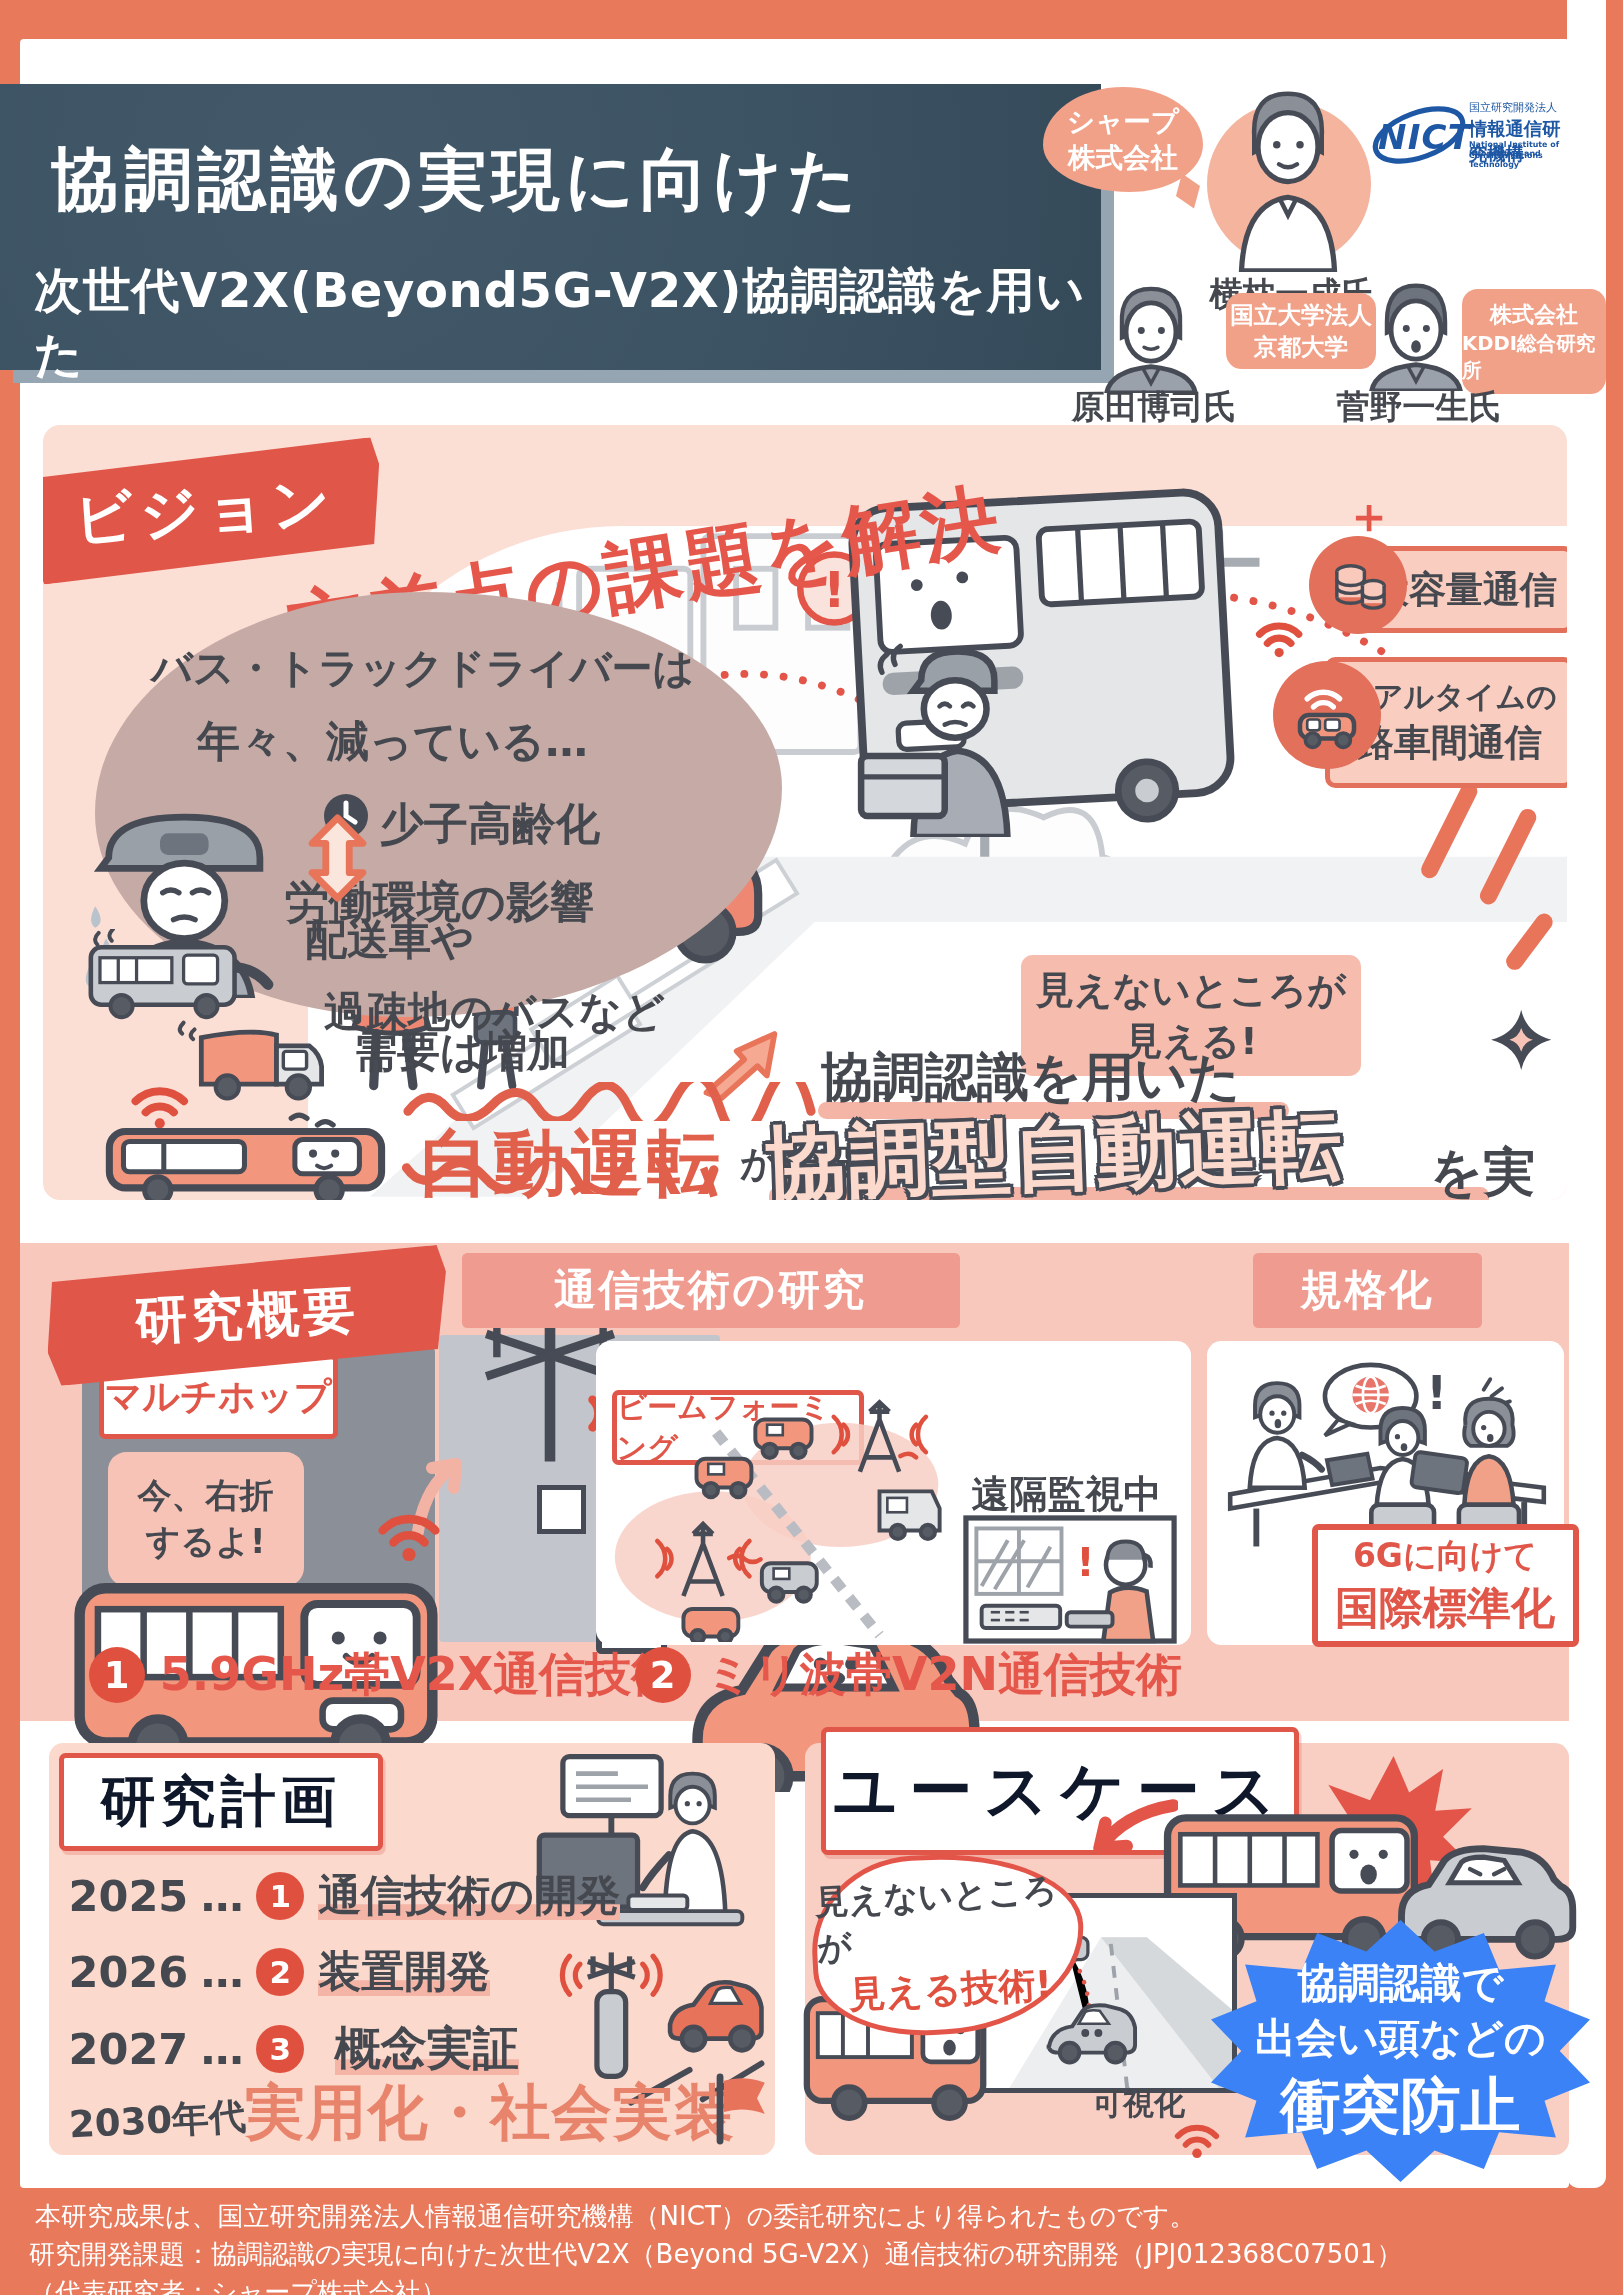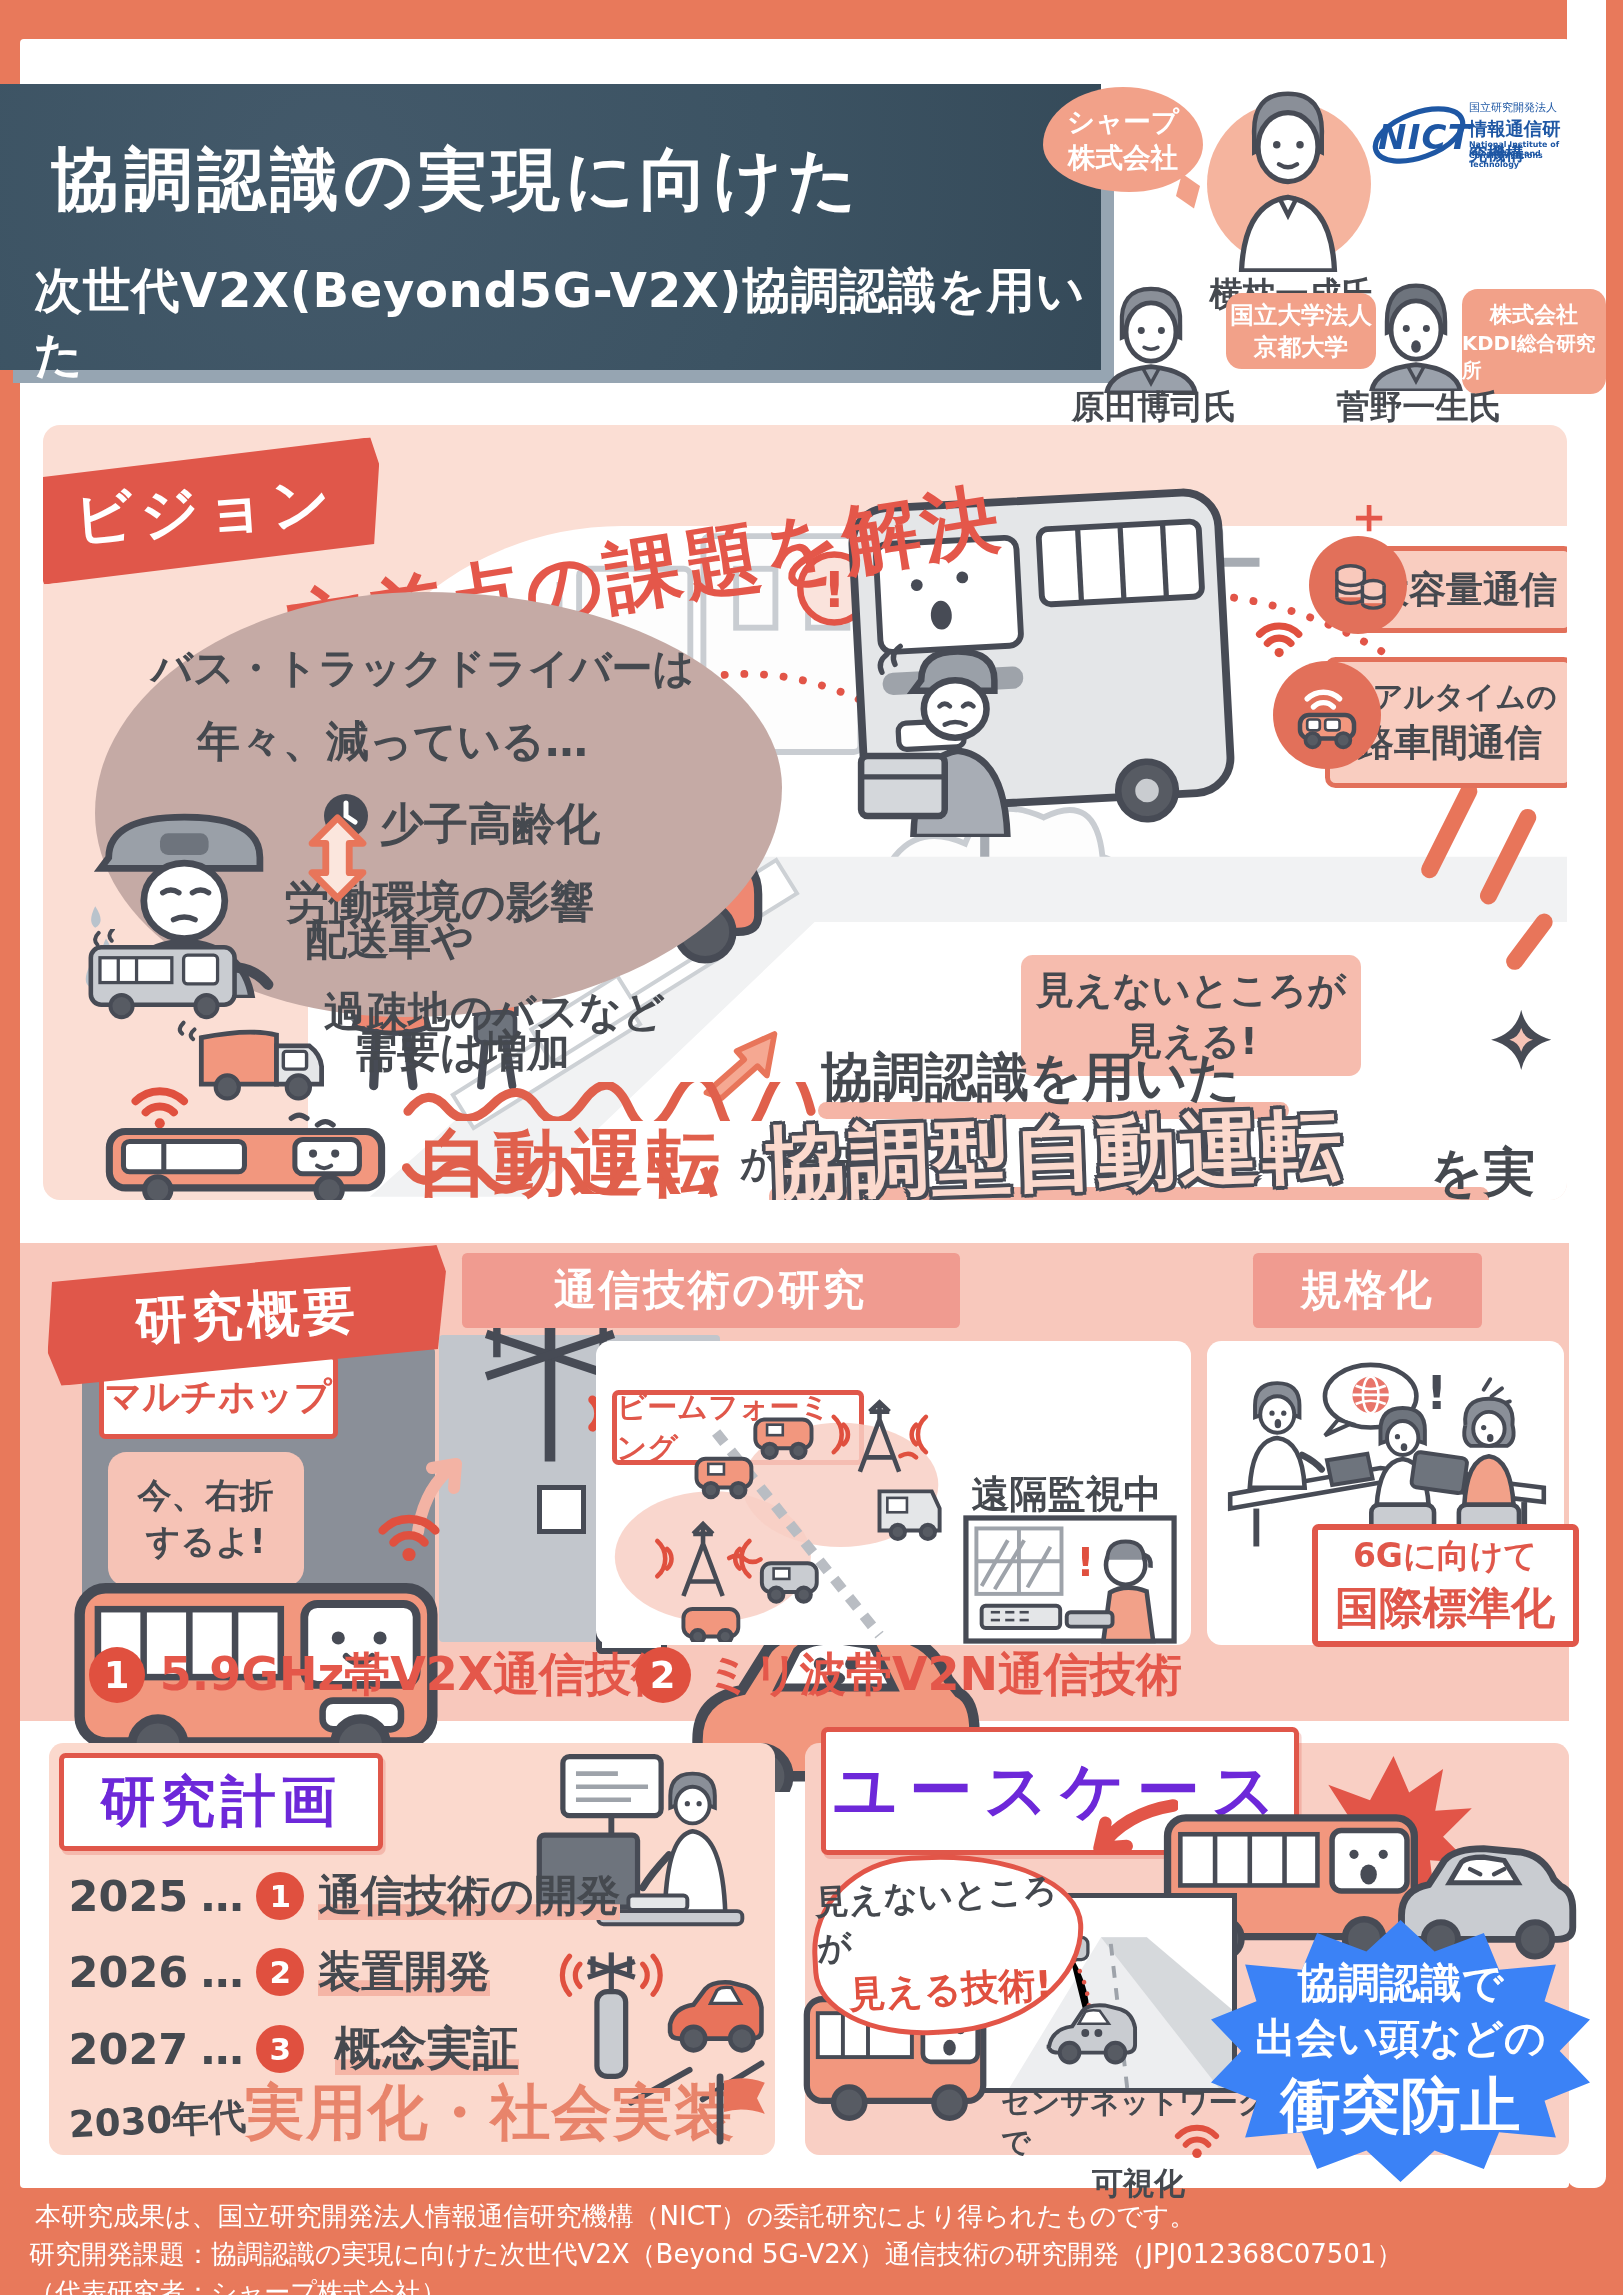--- a/index.html
+++ b/index.html
@@ -9,21 +9,21 @@
   .abs{position:absolute;}
   .paper{background:#FFFFFF;}
   .flex{display:flex;align-items:center;justify-content:center;}
   .col{display:flex;flex-direction:column;align-items:center;justify-content:center;}
   .b{font-weight:bold;}
   .dark{color:#45494F;}
   .white{color:#fff;}
   .ribbon{background:#E0574A;color:#fff;font-weight:bold;text-align:center;
     clip-path:polygon(2% 14%,98% 0%,100% 22%,97% 86%,3% 100%,0% 72%);}
   .band{background:#F09B90;color:#fff;font-weight:bold;display:flex;align-items:center;justify-content:center;border-radius:5.2px;}
-  .titlebox{background:#fff;border:5.9px solid #E0574A;border-radius:6.5px;color:#6d28d9;font-weight:bold;
+  .titlebox{background:#fff;border:5.9px solid #E0574A;border-radius:6.5px;color:#0f172a;font-weight:bold;
     display:flex;align-items:center;justify-content:center;box-shadow:2.6px 3.9px 0 rgba(224,87,74,.25);}
   .redbox{background:#fff;border:5.2px solid #E0574A;border-radius:6.5px;color:#E0574A;font-weight:bold;
     display:flex;align-items:center;justify-content:center;}
   .callout{background:#F9CDC0;border:5.2px solid #E2705A;border-radius:10.5px;}
   .bubble{background:#F6C3B6;border-radius:18.3px;position:absolute;}
   .bubble:after{content:"";position:absolute;width:23.6px;height:23.6px;background:#F6C3B6;
     bottom:-9.2px;left:39px;transform:rotate(55deg) skew(12deg);}
   .numcirc{background:#E0503F;color:#fff;border-radius:50%;display:inline-flex;align-items:center;justify-content:center;font-weight:bold;}
   .hl{background:#F5B5A6;border-radius:8.5px;position:absolute;}
   .starburst{background:#3b82f6;
@@ -778,21 +778,20 @@
       <circle cx="192" cy="146" r="20" fill="#575B63" stroke="#474B55" stroke-width="7"></circle>
     </svg>
 
     <div class="abs col" style="left:6.5px;top:111px;width:262px;height:170px;background:#fff;border:5.9px solid #E25548;
                 border-radius:40% 60% 55% 45%/55% 45% 60% 40%;transform:rotate(-3deg);">
       <span class="b" style="font-size:34px;color:#45494F;">見えないところが</span>
       <span class="b" style="font-size:37px;color:#E0503F;">見える技術!</span>
     </div>
 
     <div class="abs col" style="left:196px;top:340px;width:275px;">
-      <span class="b dark" style="font-size:29px;">センサネットワークで</span>
       <span class="b dark" style="font-size:31px;">可視化</span>
     </div>
     <svg class="abs" style="left:366px;top:370px;" width="52" height="46" viewBox="0 0 60 52">
       <path d="M8 26 A30 30 0 0 1 52 26" fill="none" stroke="#E0503F" stroke-width="7" stroke-linecap="round"></path>
       <path d="M17 36 A17 17 0 0 1 43 36" fill="none" stroke="#E0503F" stroke-width="7" stroke-linecap="round"></path>
       <circle cx="30" cy="46" r="5.5" fill="#E0503F"></circle>
     </svg>
 
     <div class="starburst abs col" style="left:406px;top:177px;width:379px;height:262px;">
       <span class="b white" style="font-size:41px;">協調認識で</span>

